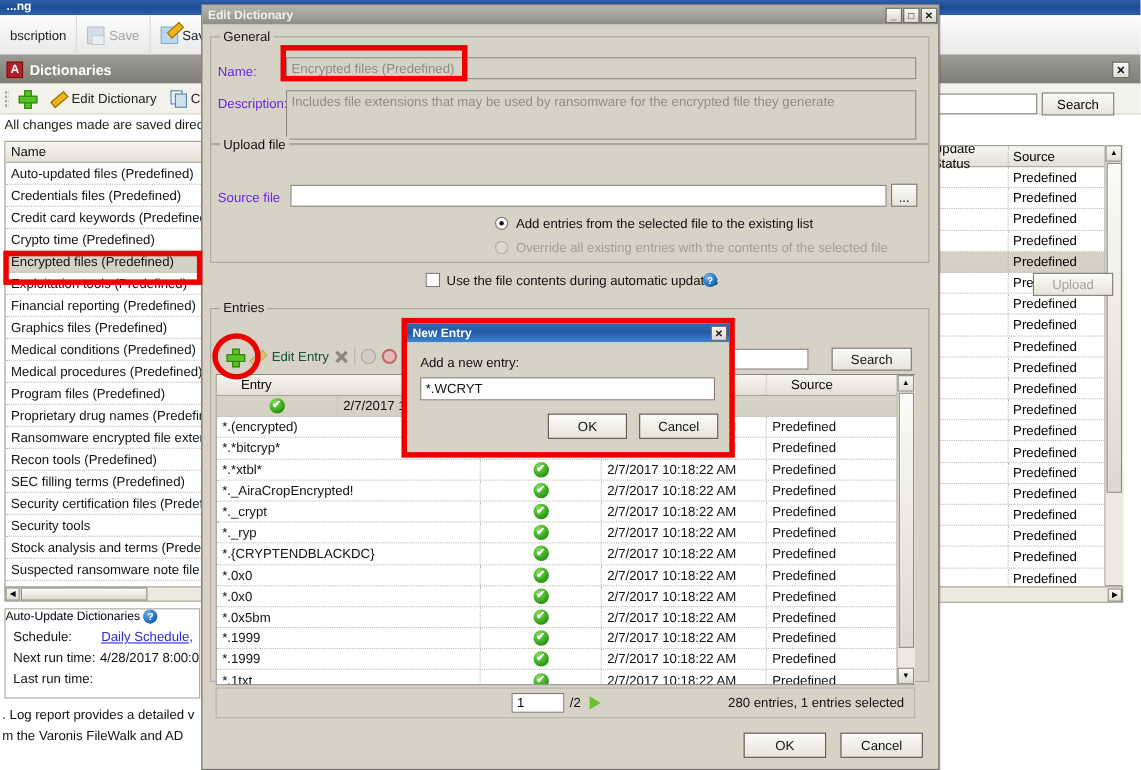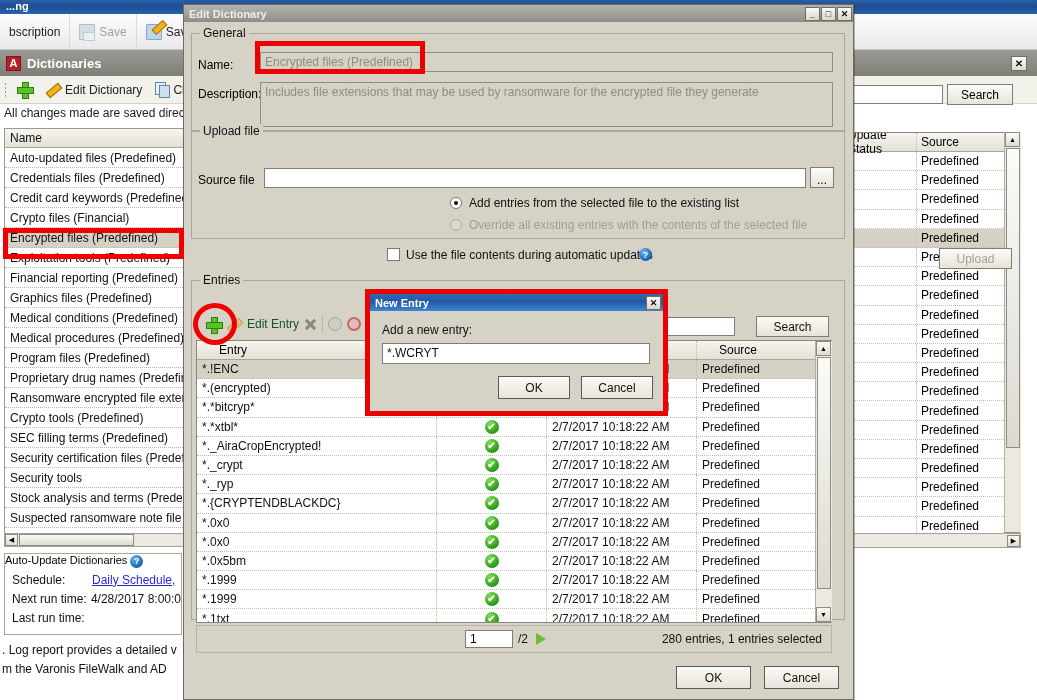--- a/index.html
+++ b/index.html
@@ -196,21 +196,21 @@
     border:1px solid #6f6d65;font-size:9px;font-weight:bold;
     display:flex;align-items:center;justify-content:center;color:#111;
   }
   .grp{
     position:absolute;border:1px solid #a9a79b;
   }
   .grp > .lg{
     position:absolute;top:-8px;left:8px;background:#d6d2c6;padding:0 3px;
     font-size:12px;color:#111;white-space:nowrap;
   }
-  .fld-label{position:absolute;font-size:12px;color:#000000;}
+  .fld-label{position:absolute;font-size:12px;color:#6d28d9;}
   .txt-ro{
     position:absolute;background:#d6d2c6;border:1px solid #8f8d83;
     font-size:12px;color:#8d8d85;padding:2px 4px;white-space:nowrap;overflow:hidden;
   }
   .txt-white{
     position:absolute;background:#ffffff;border:1px solid #7f7d74;
     font-size:12px;color:#111;padding:2px 4px;
   }
   .btn{
     position:absolute;
@@ -362,21 +362,21 @@
         <div class="dl-row">
           <span>Auto-updated files (Predefined)</span>
         </div>
         <div class="dl-row">
           <span>Credentials files (Predefined)</span>
         </div>
         <div class="dl-row">
           <span>Credit card keywords (Predefined)</span>
         </div>
         <div class="dl-row">
-          <span>Crypto files (Financial)</span>
+          <span>Crypto time (Predefined)</span>
         </div>
         <div class="dl-row selected">
           <span>Encrypted files (Predefined)</span>
         </div>
         <div class="dl-row">
           <span>Exploitation tools (Predefined)</span>
         </div>
         <div class="dl-row">
           <span>Financial reporting (Predefined)</span>
         </div>
@@ -392,21 +392,21 @@
         <div class="dl-row">
           <span>Program files (Predefined)</span>
         </div>
         <div class="dl-row">
           <span>Proprietary drug names (Predefined)</span>
         </div>
         <div class="dl-row">
           <span>Ransomware encrypted file extensi</span>
         </div>
         <div class="dl-row">
-          <span>Crypto tools (Predefined)</span>
+          <span>Recon tools (Predefined)</span>
         </div>
         <div class="dl-row">
           <span>SEC filling terms (Predefined)</span>
         </div>
         <div class="dl-row">
           <span>Security certification files (Predefin</span>
         </div>
         <div class="dl-row">
           <span>Security tools</span>
         </div>
@@ -605,21 +605,20 @@
 
   <div class="egrid">
     <div class="eg-head">
       <div class="e-entry">Entry</div>
       <div class="e-stat"></div>
       <div class="e-date"></div>
       <div class="e-src">Source</div>
     </div>
     <div id="entry-rows">
         <div class="eg-row sel">
-          <div class="e-entry">*.!ENC</div>
           <div class="e-stat">
             <span class="ok-badge"></span>
           </div>
           <div class="e-date">2/7/2017 10:18:22 AM</div>
           <div class="e-src">Predefined</div>
         </div>
         <div class="eg-row">
           <div class="e-entry">*.(encrypted)</div>
           <div class="e-stat">
             <span class="ok-badge"></span>

